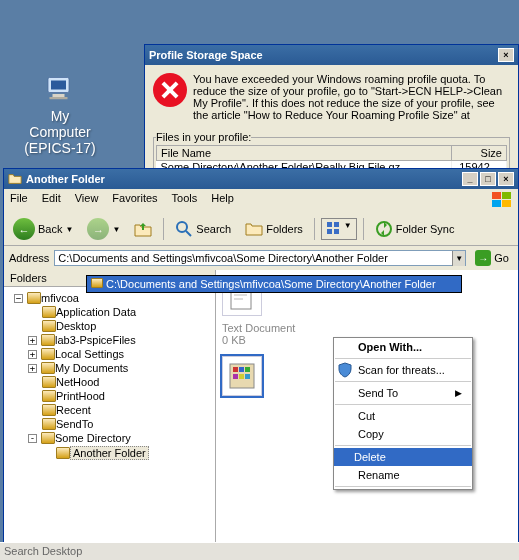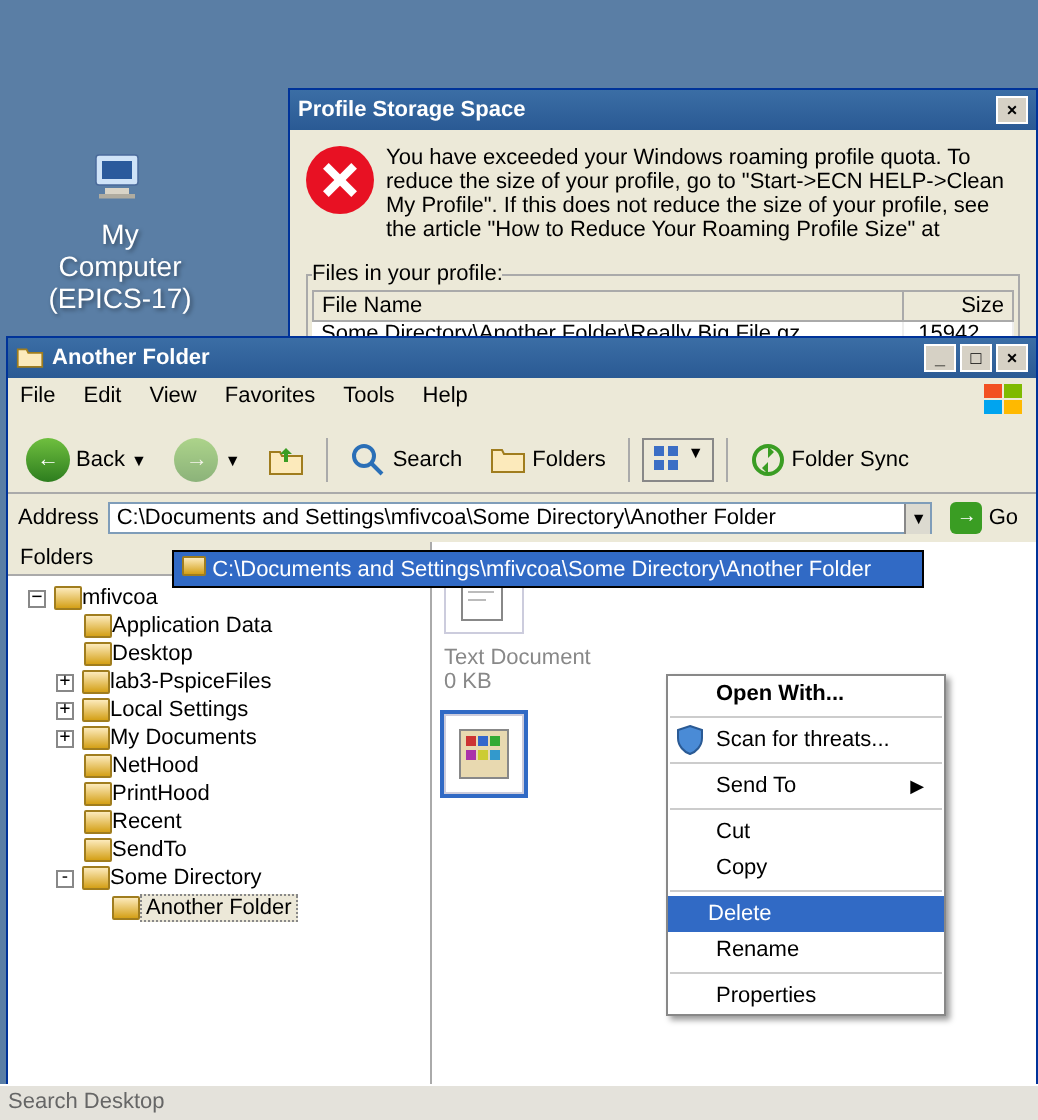--- a/index.html
+++ b/index.html
@@ -353,18 +353,15 @@
       <span>Copy</span>
     </div>
   <div class="sep"></div>
   <div class="item sel">
       <span>Delete</span>
     </div>
   <div class="item">
       <span>Rename</span>
     </div>
   <div class="sep"></div>
-  <div class="item">
-      <span>Properties</span>
-    </div>
 </div>
 
 <div class="deskband"><span>Search Desktop</span></div>
 
 </body></html>

